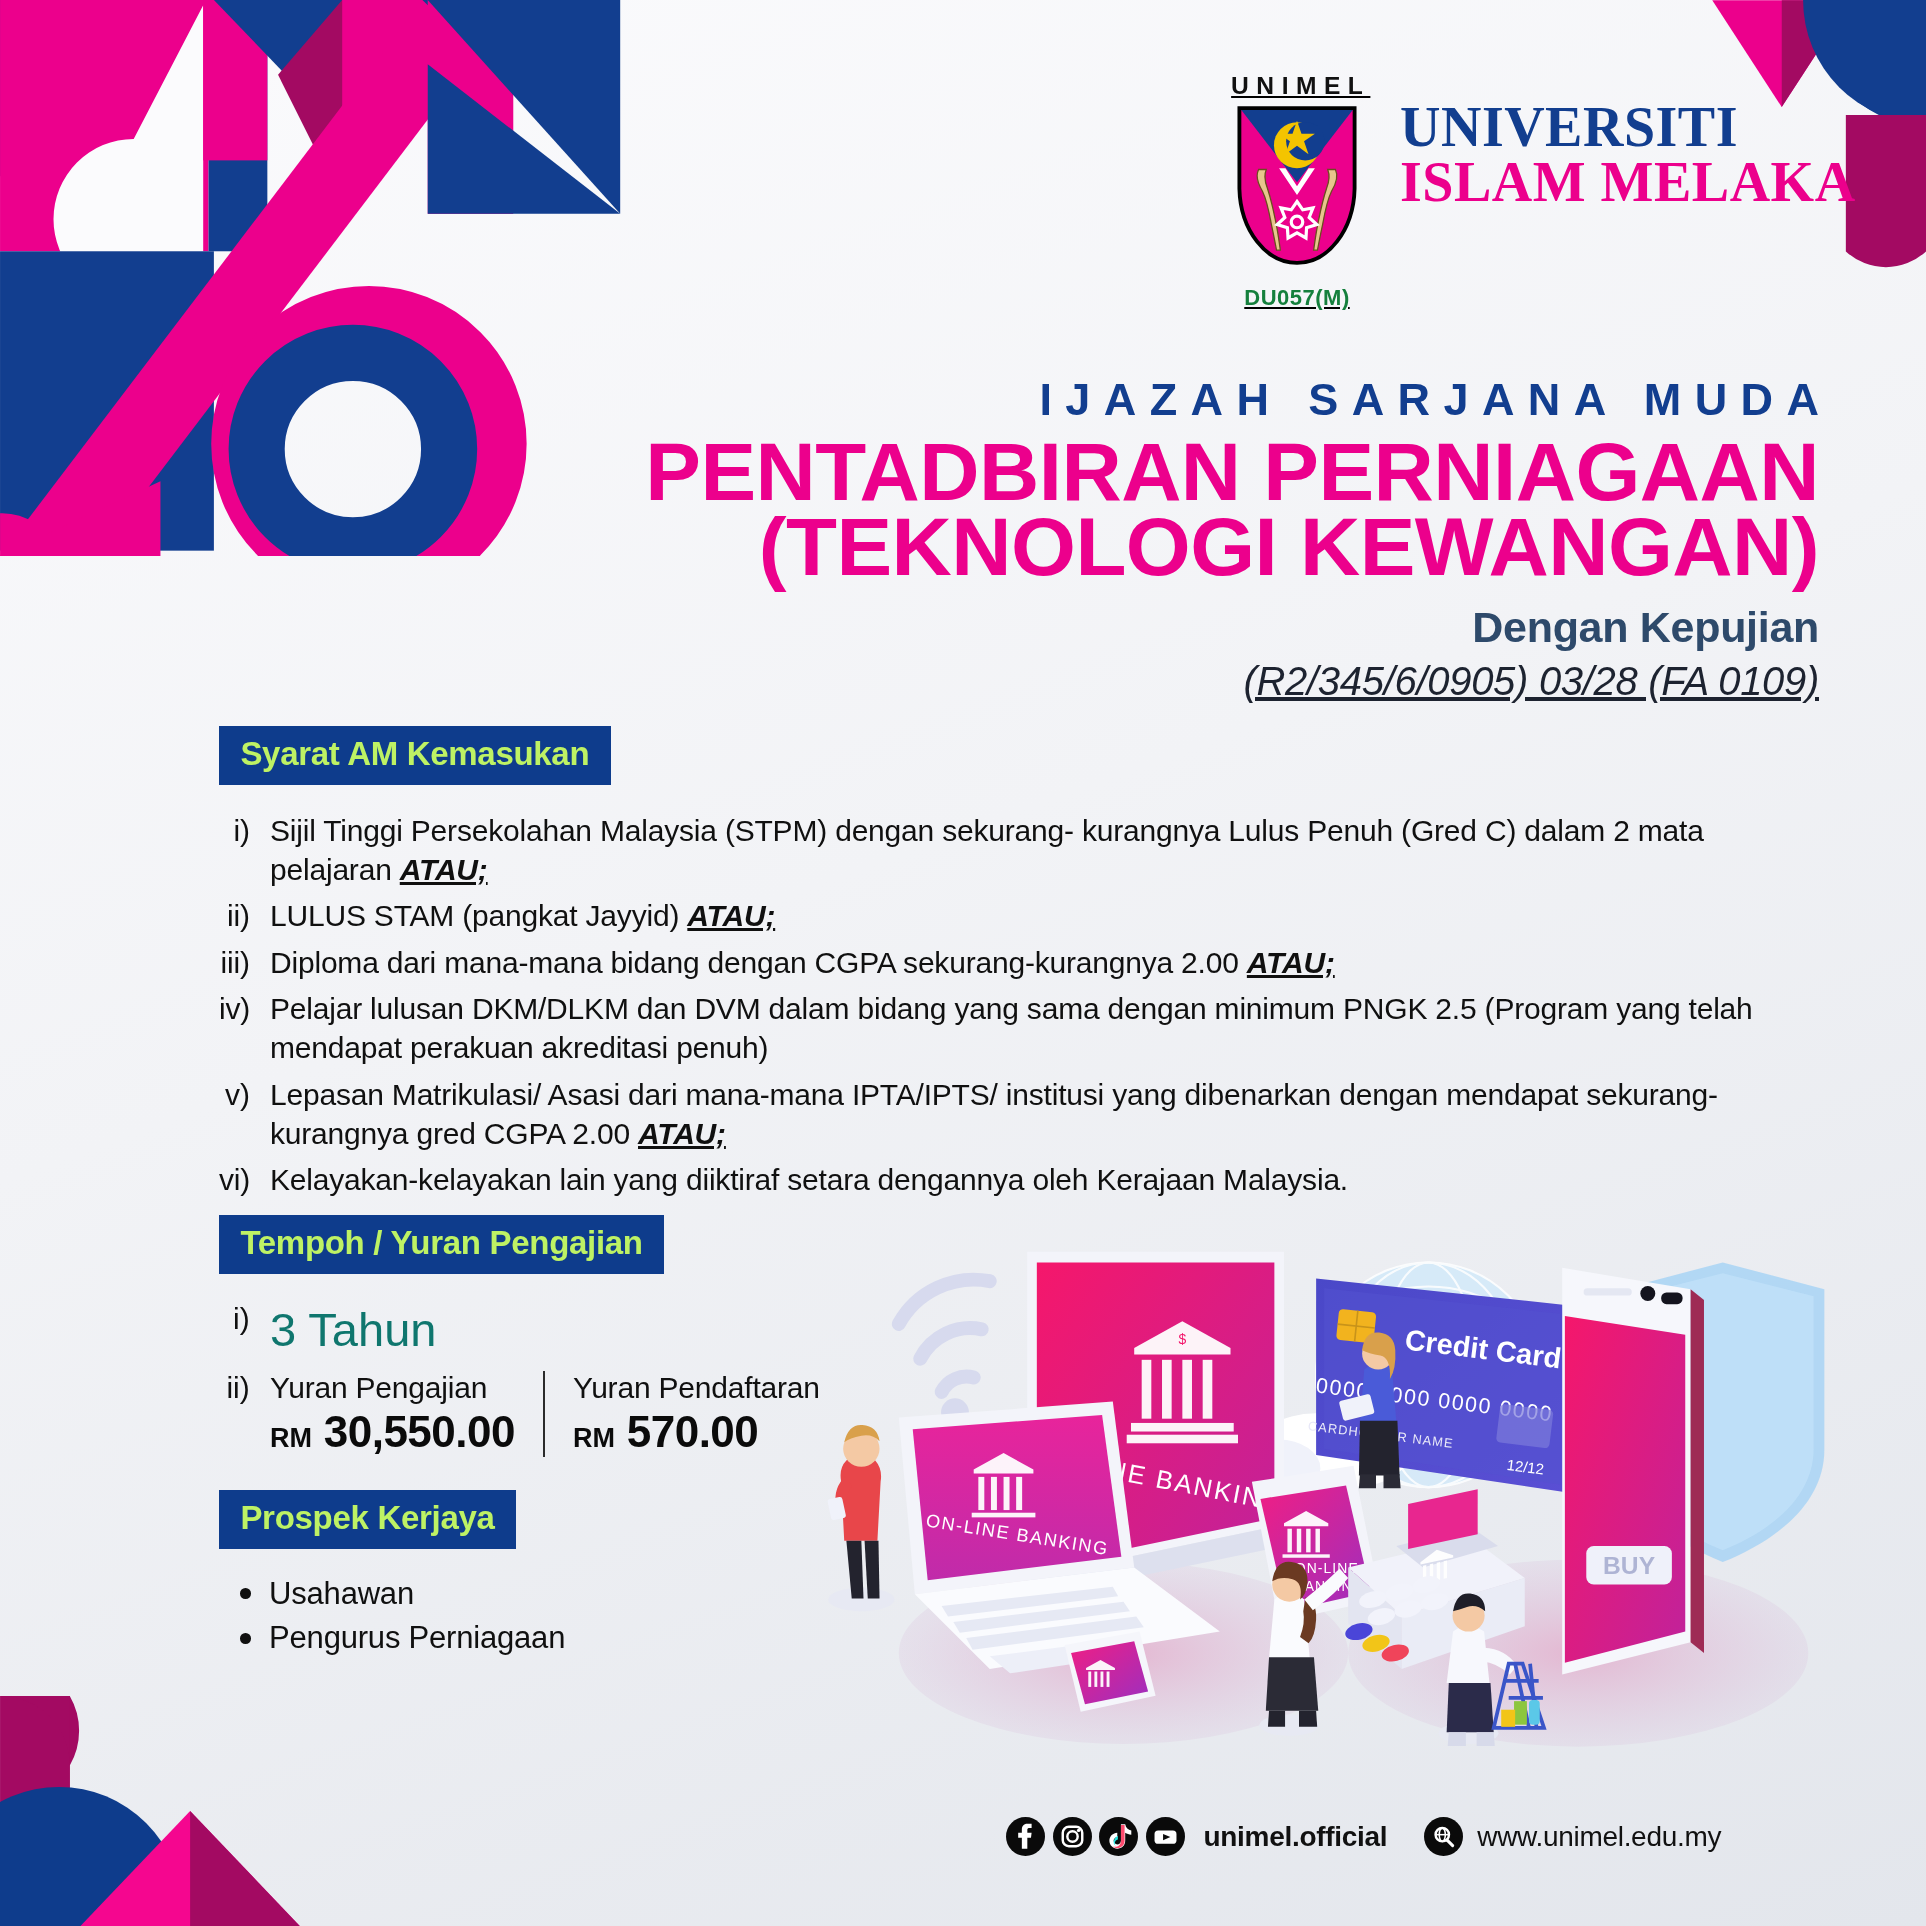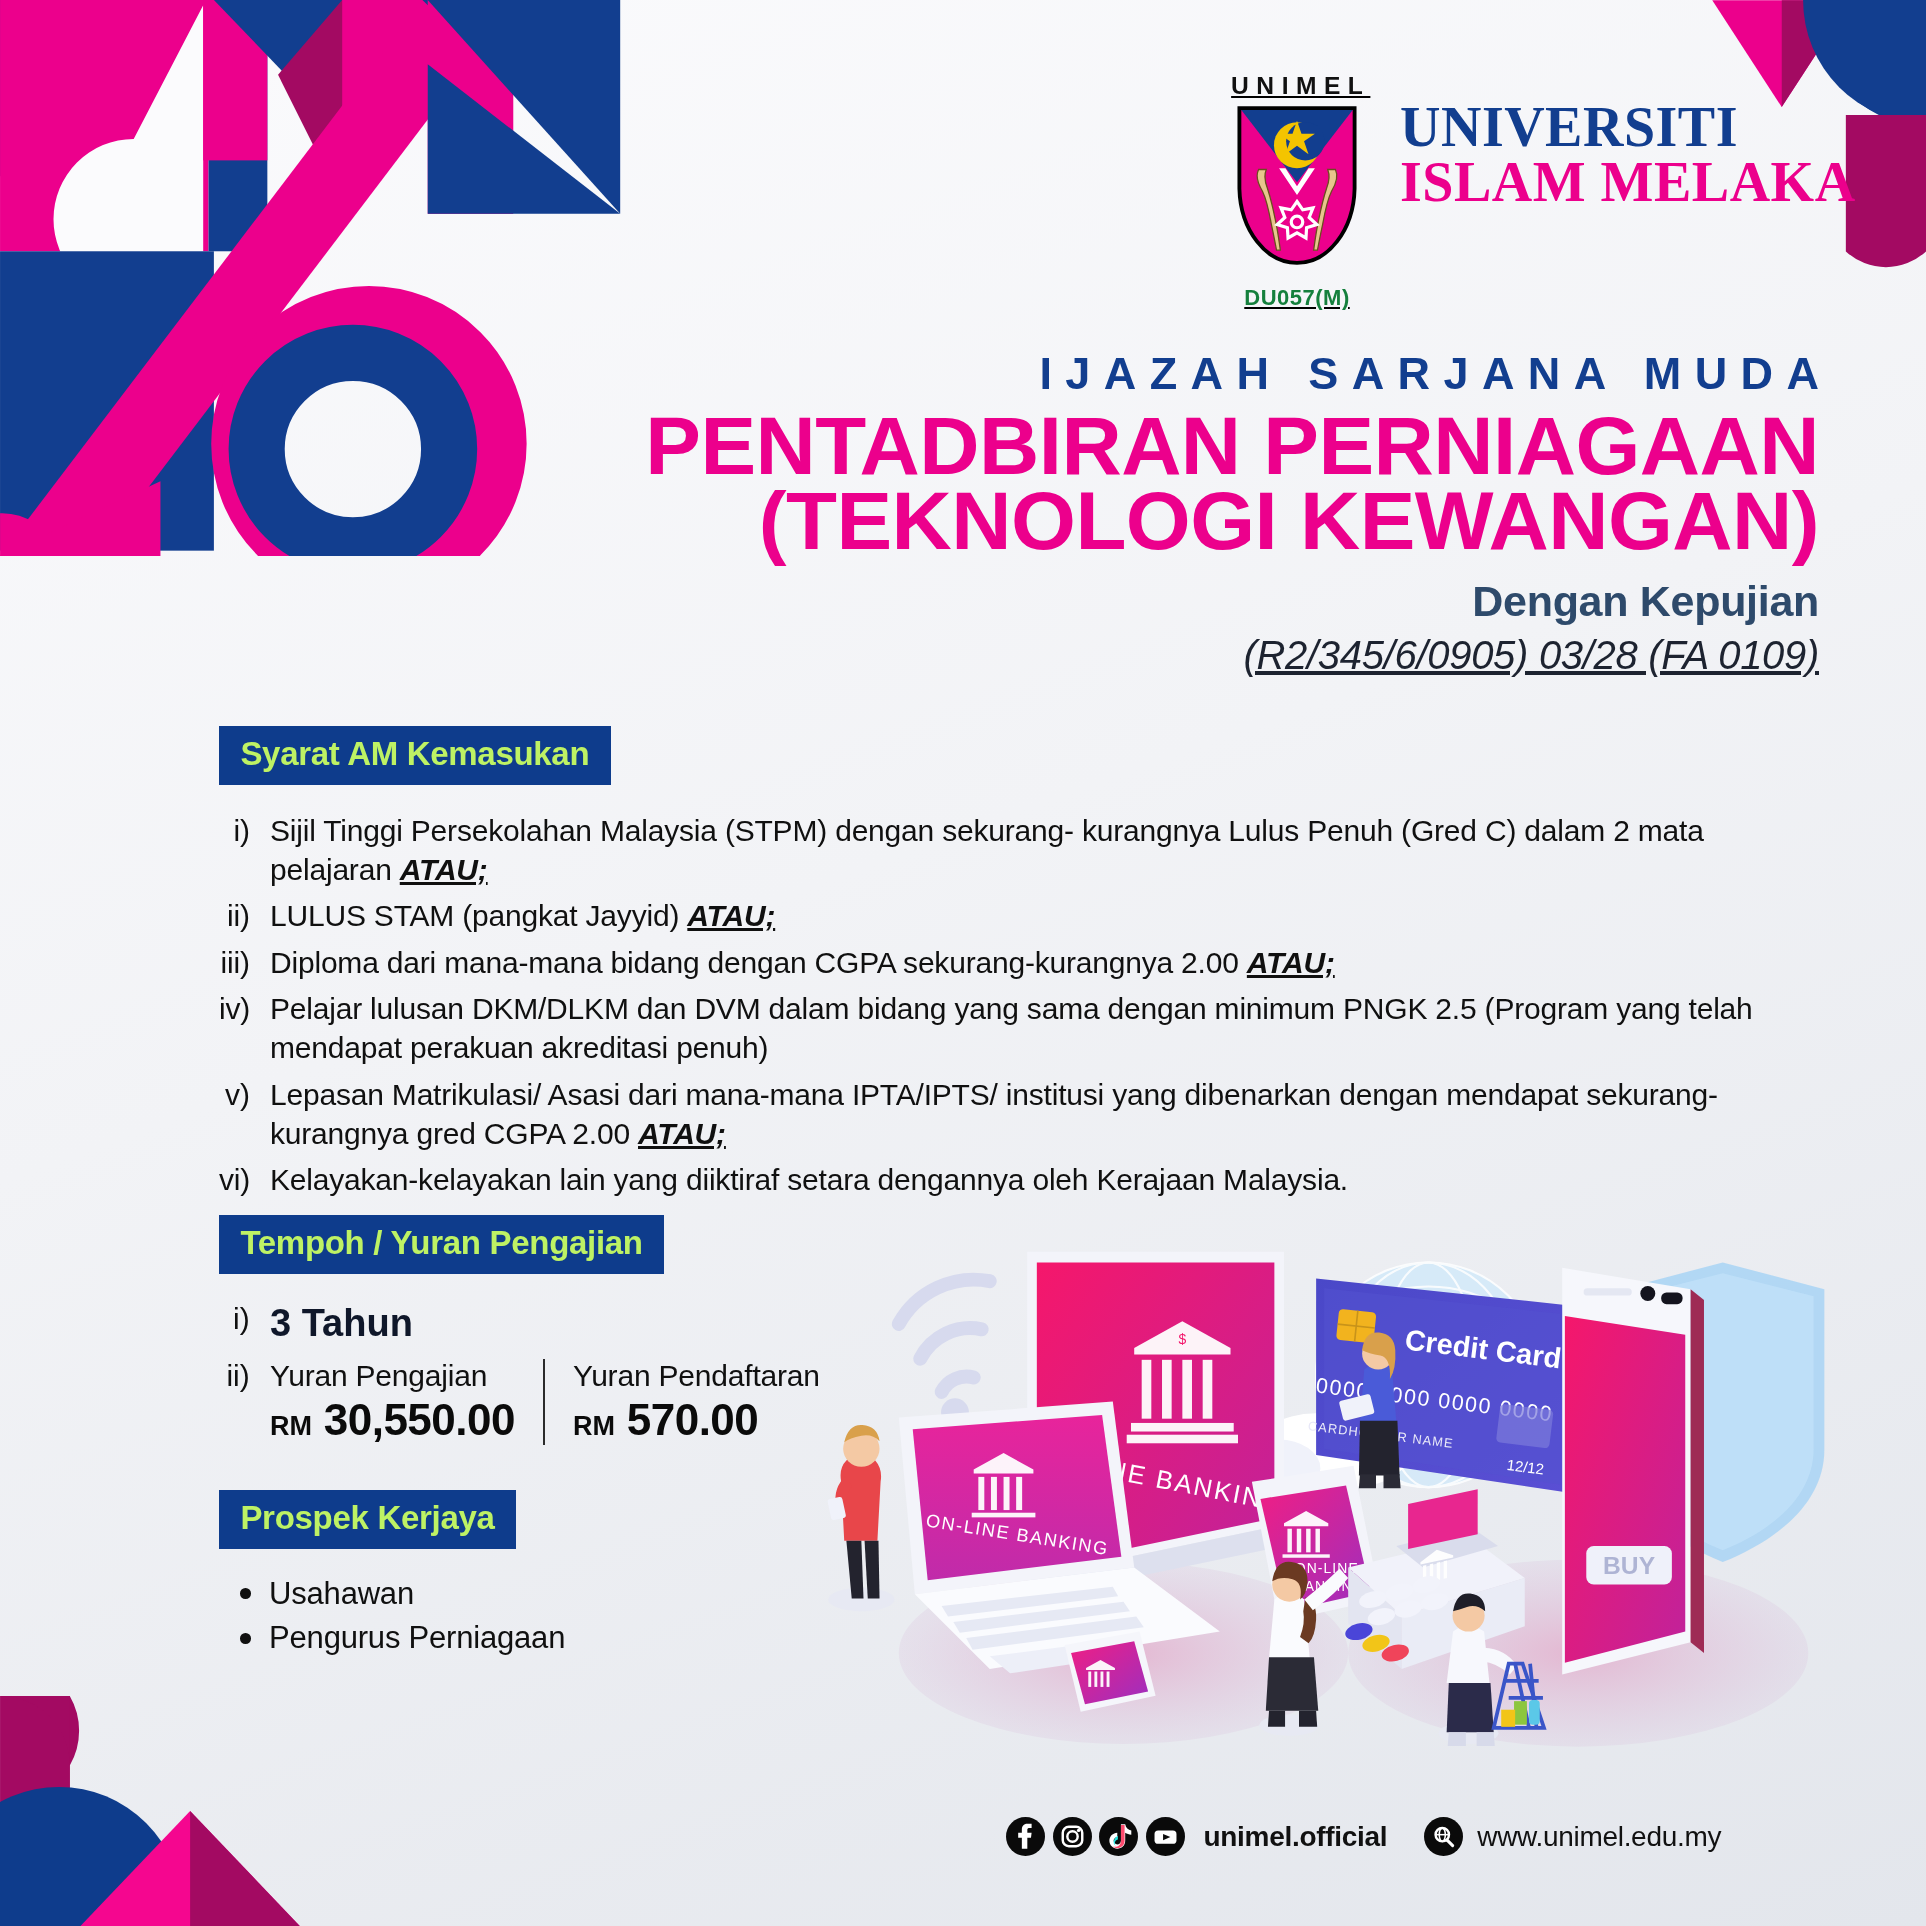--- a/index.html
+++ b/index.html
@@ -43,21 +43,21 @@
     font-size: 56px; font-weight: 700; color: #123E8F;
     line-height: 0.98; letter-spacing: 0.5px;
   }
   .uni-en-2 {
     font-family: "Liberation Serif", serif;
     font-size: 56px; font-weight: 700; color: #EC008C;
     line-height: 0.98; letter-spacing: 0.5px;
   }
 
   
-  .title-block { position: absolute; right: 107px; top: 348px; width: 1348px; text-align: right; }
+  .title-block { position: absolute; right: 107px; top: 374px; width: 1348px; text-align: right; }
   .t-kicker {
     font-size: 45px; font-weight: 800; color: #123E8F;
     letter-spacing: 13.4px; margin-right: -13.4px; margin-bottom: 8.6px;
   }
   .t-main {
     font-size: 81px; font-weight: 800; color: #EC008C;
     line-height: 0.93; letter-spacing: -0.5px;
     transform: scaleX(1.03); transform-origin: right center;
   }
   .t-honours {
@@ -92,21 +92,21 @@
   .roman-list u { font-weight: 800; font-style: italic; }
 
   
   #sec-tempoh { position: absolute; left: 219px; top: 1215px; width: 835px; }
   .tempoh-list { list-style: none; margin-top: 28px; }
   .tempoh-list li { display: flex; align-items: flex-start; margin-bottom: 14px; }
   .tempoh-list .rn {
     width: 51px; flex: 0 0 51px; text-align: right;
     padding-right: 20.3px; font-size: 30px; color: #101010;
   }
-  .dur-val { font-size: 38px; font-weight: 700; color: #0f172a; }
+  .dur-val { font-size: 47px; font-weight: 400; color: #0f766e; }
   .fees { display: flex; align-items: stretch; gap: 0; }
   .fee-col { padding-right: 28px; }
   .fee-col.second { padding-left: 28px; border-left: 2.7px solid #2b2b2b; }
   .fee-label { font-size: 30px; color: #101010; letter-spacing: -0.2px; }
   .fee-amt { font-size: 44px; font-weight: 800; color: #0b0b0b; margin-top: 2.1px; letter-spacing: -0.5px; }
   .fee-amt .rm { font-size: 27px; font-weight: 800; letter-spacing: 0; }
 
   
   #sec-prospek { position: absolute; left: 219px; top: 1490px; width: 749px; }
   .bullets { list-style: none; margin-top: 27px; }

